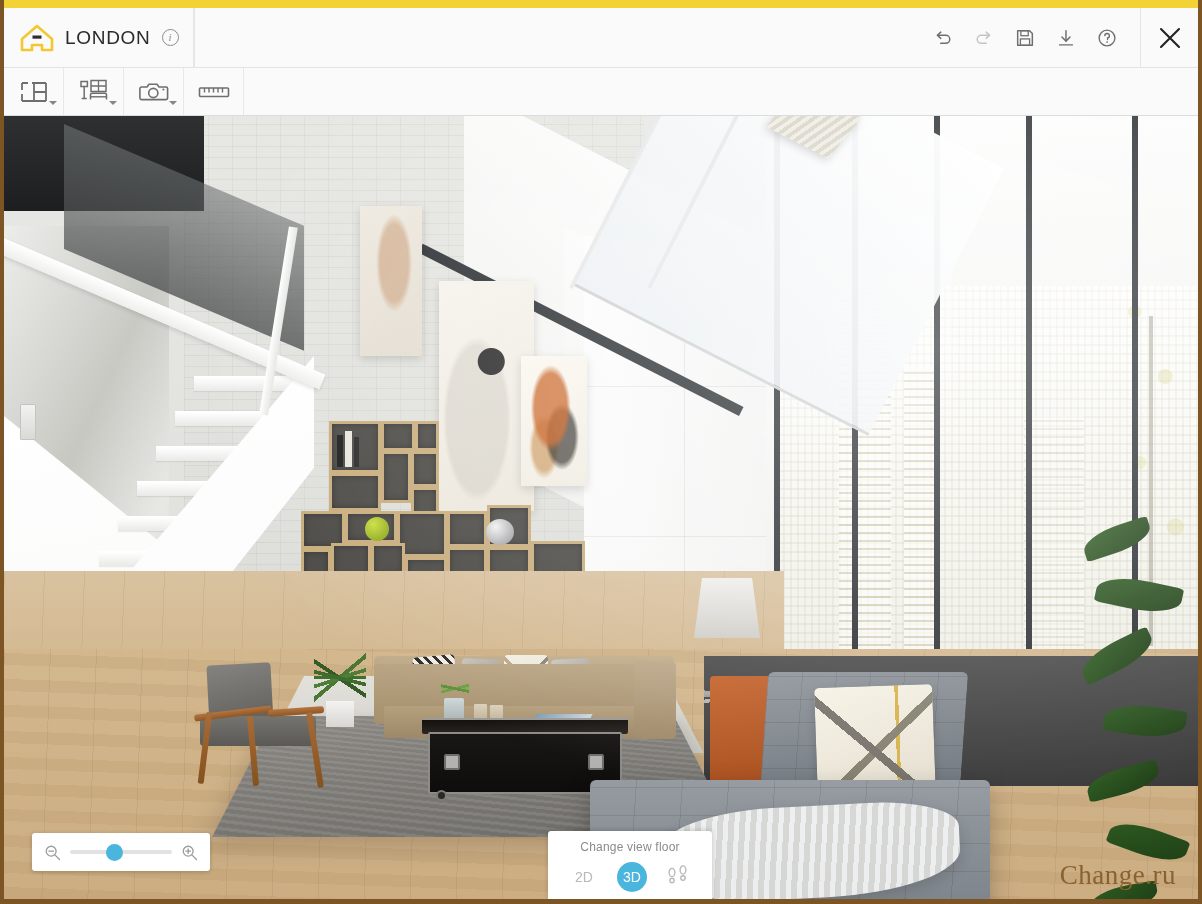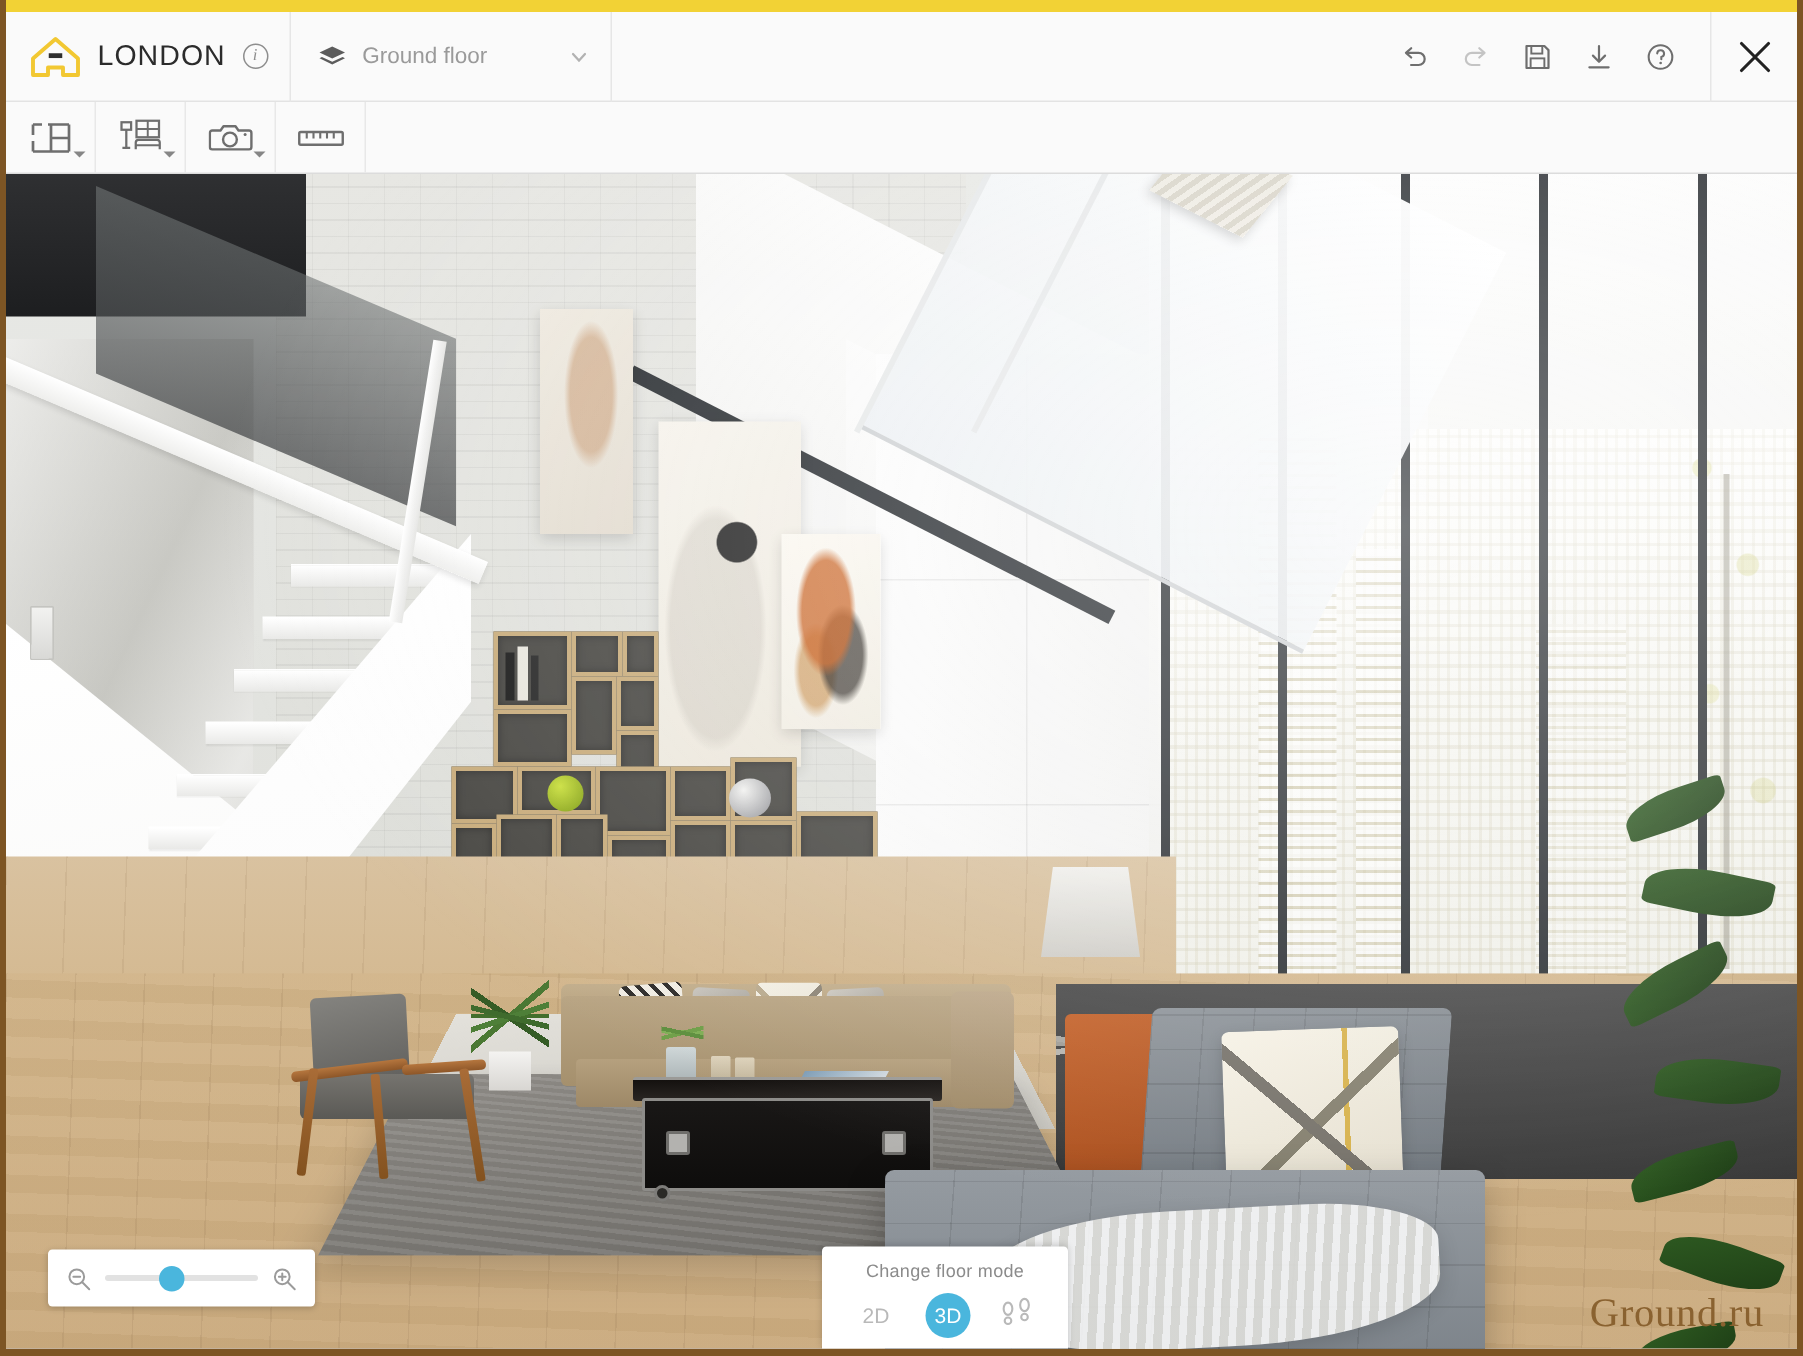--- a/index.html
+++ b/index.html
@@ -661,30 +661,20 @@
       <svg class="logo-house" viewBox="0 0 34 30">
         <path d="M2 16 L17 3 L32 16 L32 27 L22 27 L22 22 L12 22 L12 27 L2 27 Z" fill="none" stroke="#f2c832" stroke-width="2.6" stroke-linejoin="round"></path>
         <rect x="12.5" y="12.5" width="9" height="3.2" fill="#2f2f2f"></rect>
       </svg>
       <span class="project-title">LONDON</span>
       <span class="info-circle">i</span>
     </div>
 
     <div class="vsep"></div>
 
-    <div class="floor-select">
-      <svg width="19" height="15" viewBox="0 0 19 15">
-        <path d="M9.5 1 L18 5 L9.5 9 L1 5 Z" fill="#5c5c5c"></path>
-        <path d="M2.6 8 L9.5 11.2 L16.4 8 L18 8.8 L9.5 13 L1 8.8 Z" fill="#5c5c5c"></path>
-      </svg>
-      <span class="floor-label">Ground floor</span>
-      <svg class="chevron-dn" viewBox="0 0 14 14">
-        <path d="M3 5 L7 9.4 L11 5" fill="none" stroke="#b2b2b2" stroke-width="1.5" stroke-linecap="round"></path>
-      </svg>
-    </div>
 
     <div class="vsep"></div>
 
     <div class="topbar-spacer"></div>
 
     <div class="tool-icons">
       <svg class="tb-ico" viewBox="0 0 24 24">
         <path d="M6.5 9 H15 a4.4 4.4 0 0 1 0 8.8 H9.5" fill="none" stroke="#6e6e6e" stroke-width="1.6" stroke-linecap="round"></path>
         <path d="M9.6 5.6 L5.8 9 L9.6 12.4" fill="none" stroke="#6e6e6e" stroke-width="1.6" stroke-linecap="round" stroke-linejoin="round"></path>
       </svg>
@@ -937,29 +927,29 @@
         <div class="slider-thumb"></div>
       </div>
       <svg class="mag-ico" viewBox="0 0 18 18">
         <circle cx="7.6" cy="7.6" r="5.2" fill="none" stroke="#9b9b9b" stroke-width="1.4"></circle>
         <path d="M11.5 11.5 L16.4 16.4" stroke="#9b9b9b" stroke-width="1.4" stroke-linecap="round"></path>
         <path d="M5.2 7.6 H10 M7.6 5.2 V10" stroke="#9b9b9b" stroke-width="1.4" stroke-linecap="round"></path>
       </svg>
     </div>
 
     <div class="viewmode-panel">
-      <div class="vm-title">Change floor mode</div>
+      <div class="vm-title">Change view floor</div>
       <div class="vm-row">
         <div class="vm-opt">2D</div>
         <div class="vm-opt active">3D</div>
         <svg class="vm-walk" viewBox="0 0 26 26">
           <ellipse cx="7" cy="8.5" rx="2.9" ry="4.1" fill="none" stroke="#b9b9b9" stroke-width="1.4"></ellipse>
           <ellipse cx="7" cy="16.5" rx="2.2" ry="2.2" fill="none" stroke="#b9b9b9" stroke-width="1.4"></ellipse>
           <ellipse cx="18" cy="6" rx="2.9" ry="4.1" fill="none" stroke="#b9b9b9" stroke-width="1.4"></ellipse>
           <ellipse cx="18" cy="14" rx="2.2" ry="2.2" fill="none" stroke="#b9b9b9" stroke-width="1.4"></ellipse>
         </svg>
       </div>
     </div>
 
-    <div class="koruf">Ground.ru</div>
+    <div class="koruf">Change.ru</div>
 
   </div>
 </div>
 
 </body></html>

